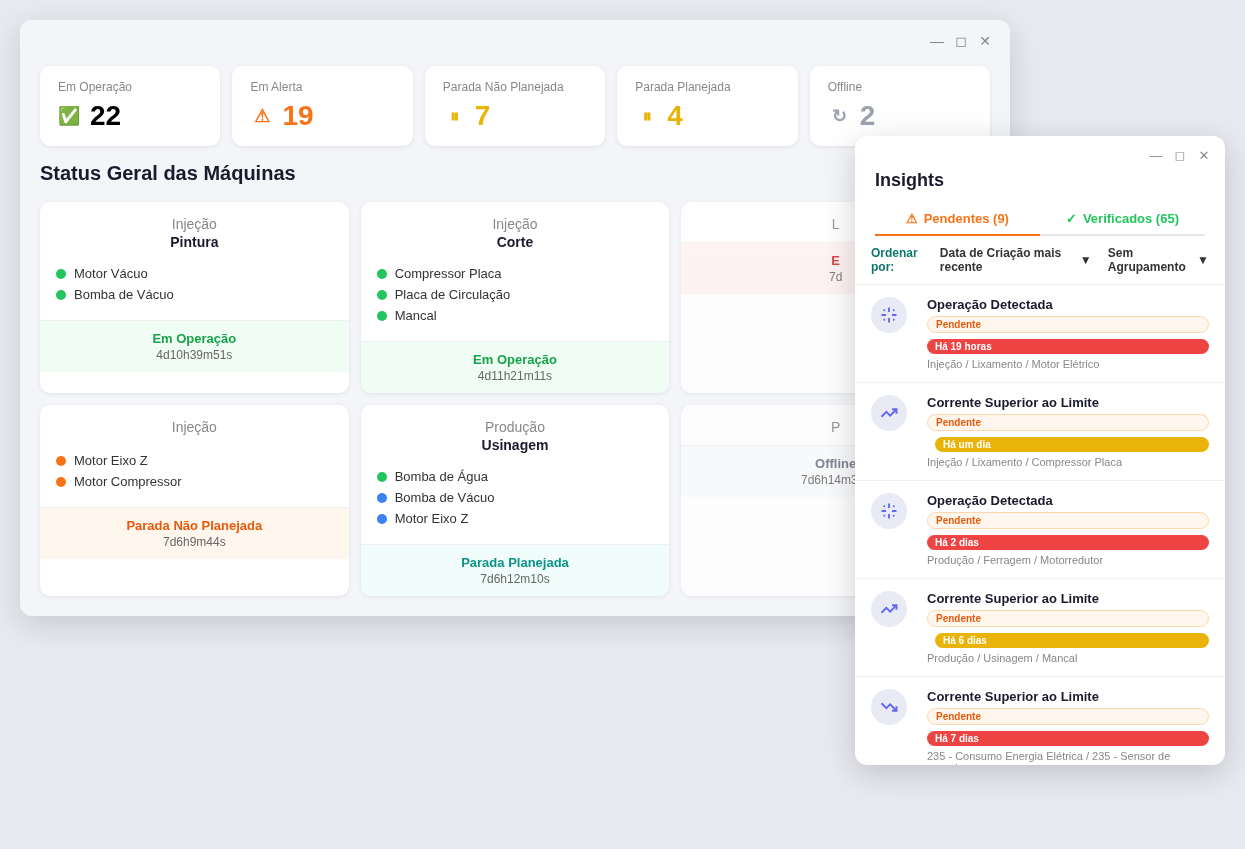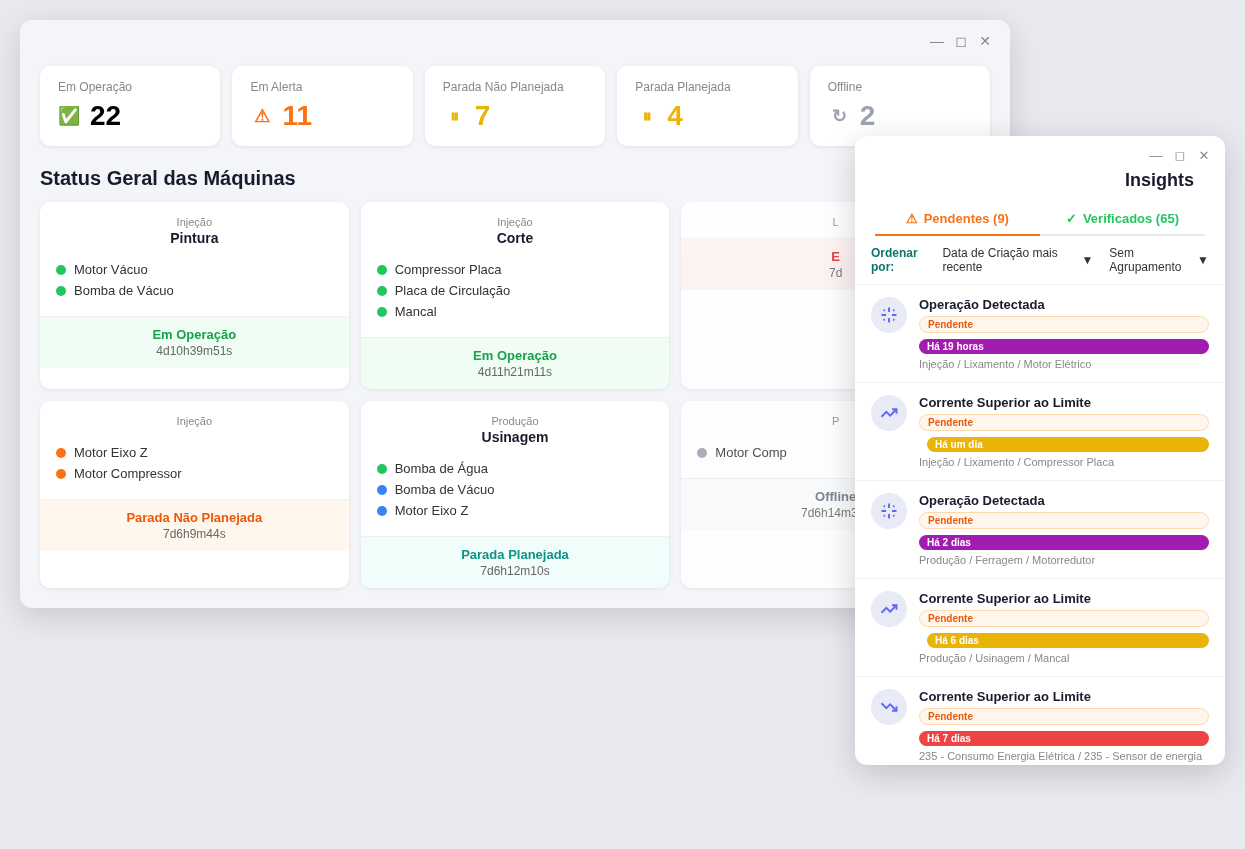--- a/index.html
+++ b/index.html
@@ -81,21 +81,21 @@
     }
 
     .color-green { color: #22c55e; }
     .color-orange { color: #f97316; }
     .color-yellow { color: #eab308; }
     .color-gray { color: #9ca3af; }
 
     
     .section-header {
       display: flex;
-      align-items: flex-end;
+      align-items: flex-start;
       justify-content: space-between;
       padding: 0 20px 12px;
     }
 
     .section-title {
       font-size: 20px;
       font-weight: 700;
       color: #1a1a2e;
     }
 
@@ -144,21 +144,21 @@
       box-shadow: 0 1px 4px rgba(0,0,0,0.08);
       overflow: hidden;
     }
 
     .machine-card-header {
       padding: 14px 16px 8px;
       text-align: center;
     }
 
     .machine-card-category {
-      font-size: 11px;
+      font-size: 14px;
       color: #888;
       margin-bottom: 2px;
     }
 
     .machine-card-name {
       font-size: 14px;
       font-weight: 700;
       color: #1a1a2e;
     }
 
@@ -237,22 +237,22 @@
 
     .insights-titlebar-icon {
       width: 18px; height: 18px;
       display: flex; align-items: center; justify-content: center;
       color: #888;
       cursor: pointer;
       font-size: 13px;
     }
 
     .insights-header {
-      text-align: right;
-      padding: 0 31px 12px;
+      text-align: left;
+      padding: 0 20px 12px;
     }
 
     .insights-title {
       font-size: 18px;
       font-weight: 700;
       color: #1a1a2e;
     }
 
     .insights-tabs {
       display: flex;
@@ -299,38 +299,38 @@
       font-weight: 600;
       color: #0f766e;
     }
 
     .filter-dropdown {
       display: flex;
       align-items: center;
       gap: 4px;
       cursor: pointer;
       color: #333;
-      font-weight: 400;
+      font-weight: 700;
     }
 
     .filter-divider {
       flex: 1;
     }
 
     
     .insights-list {
       overflow-y: auto;
       max-height: 480px;
     }
 
     .insight-item {
       padding: 12px 16px;
       border-bottom: 1px solid #f0f0f0;
       display: flex;
-      gap: 12px;
+      gap: 20px;
     }
 
     .insight-icon-container {
       width: 36px; height: 36px;
       border-radius: 50%;
       background: #e8eaf6;
       display: flex; align-items: center; justify-content: center;
       flex-shrink: 0;
       color: #6366f1;
       font-size: 16px;
@@ -361,21 +361,21 @@
       font-weight: 600;
     }
 
     .badge-orange {
       background: #fff7ed;
       color: #ea580c;
       border: 1px solid #fed7aa;
     }
 
     .badge-time {
-      background: #a21caf;
+      background: #ef4444;
       color: white;
     }
 
     .badge-time-yellow {
       background: #eab308;
       color: white;
       margin-left: 8px;
     }
 
     .badge-time-red {
@@ -413,21 +413,21 @@
       <div class="status-card-value">
         <span class="status-icon color-green">✅</span>
         <span>22</span>
       </div>
     </div>
 
     <div class="status-card">
       <div class="status-card-title">Em Alerta</div>
       <div class="status-card-value color-orange">
         <span class="status-icon">⚠</span>
-        <span>11</span>
+        <span>19</span>
       </div>
     </div>
 
     <div class="status-card">
       <div class="status-card-title">Parada Não Planejada</div>
       <div class="status-card-value color-yellow">
         <span class="status-icon">⏸</span>
         <span>7</span>
       </div>
     </div>
@@ -561,26 +561,20 @@
         <div class="status-label status-text-teal">Parada Planejada</div>
         <div class="status-time">7d6h12m10s</div>
       </div>
     </div>
 
     <div class="machine-card card-partial">
       <div class="machine-card-header">
         <div class="machine-card-category">P</div>
         <div class="machine-card-name"></div>
       </div>
-      <div class="machine-sensors">
-        <div class="sensor-item">
-          <div class="sensor-dot dot-gray"></div>
-          <span>Motor Comp</span>
-        </div>
-      </div>
       <div class="machine-card-status status-bg-gray">
         <div class="status-label status-text-gray">Offline</div>
         <div class="status-time">7d6h14m38s</div>
       </div>
     </div>
 
   </div>
 </div>
 
 <div class="insights-panel">

